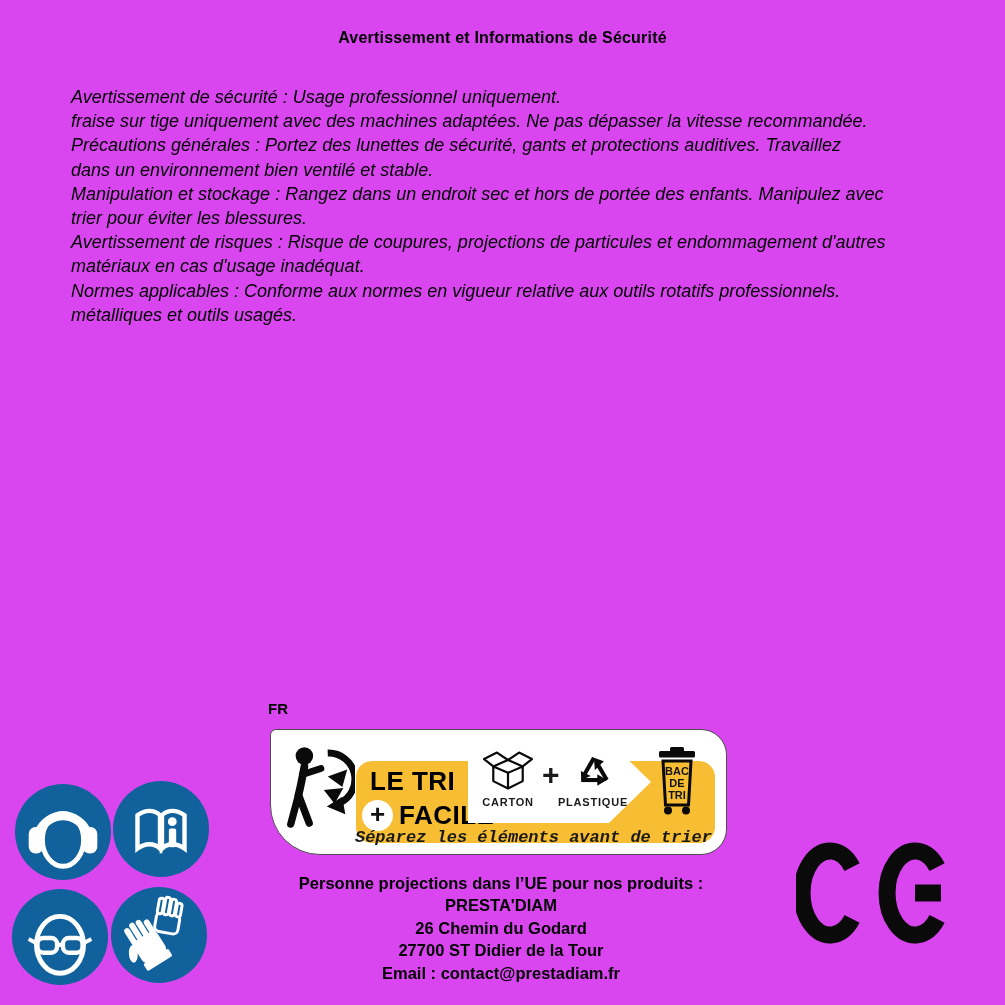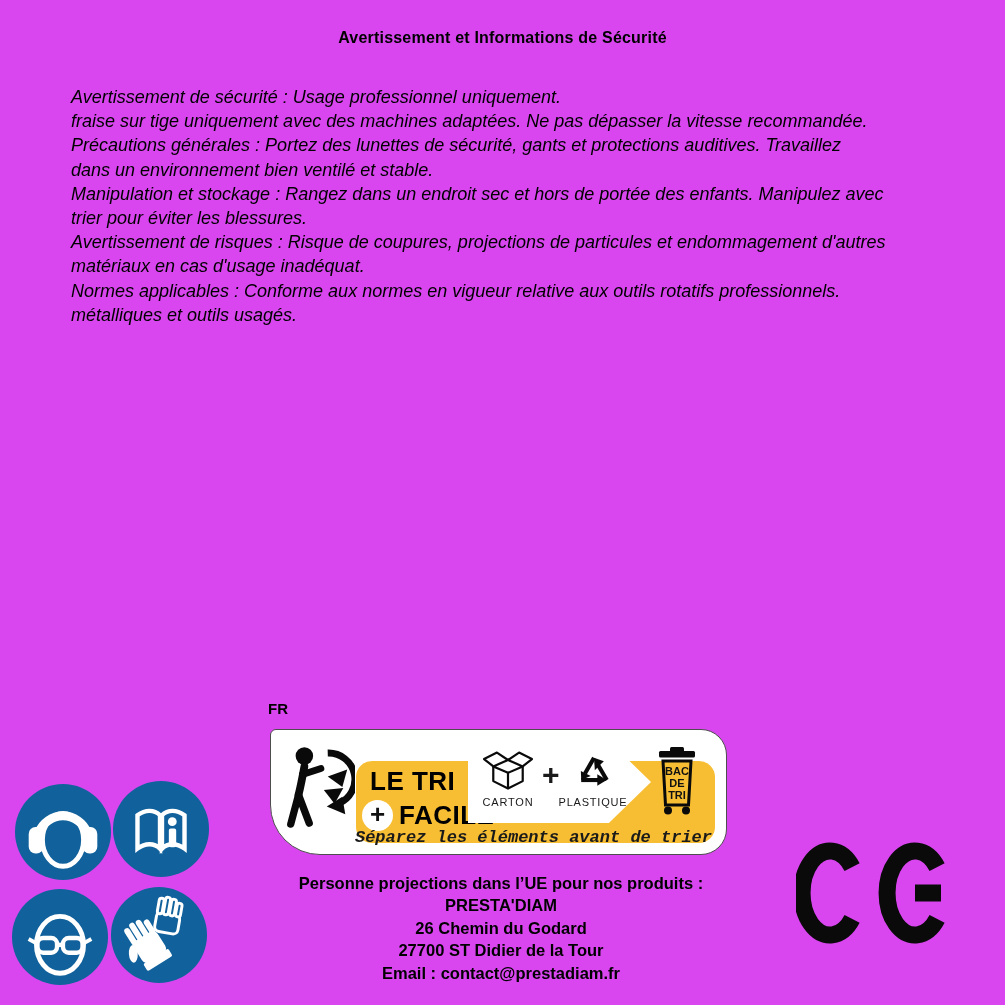--- a/index.html
+++ b/index.html
@@ -45,21 +45,21 @@
   .plus-circle{
     position:absolute;left:6px;top:39px;width:31px;height:31px;border-radius:50%;
     background:#fff;color:#111;font-size:26px;font-weight:bold;line-height:29px;text-align:center;
   }
   .tri-l2{position:absolute;left:43px;top:39px;font-size:26px;font-weight:bold;letter-spacing:.5px;}
   .tri-white-chevron{
     position:absolute;left:197px;top:11px;width:183px;height:82px;background:#fff;
     clip-path:polygon(0 0,77% 0,100% 50%,77% 100%,0 100%);
   }
   .mat-icon{position:absolute;top:7px;}
-  .mat-label{position:absolute;top:55px;font-size:11px;font-weight:normal;letter-spacing:.8px;text-align:center;color:#1a1a1a;}
+  .mat-label{position:absolute;top:55px;font-size:11px;font-weight:bold;letter-spacing:.8px;text-align:center;color:#1a1a1a;}
   .mat-plus{position:absolute;left:74px;top:17px;font-size:30px;font-weight:bold;color:#1a1a1a;}
   .bin{position:absolute;left:382px;top:15px;}
   .bin-text{font-size:11px;font-weight:bold;fill:#111;font-family:"Liberation Sans",sans-serif;}
   .separez{
     position:absolute;right:14px;bottom:7px;font-size:17px;font-weight:bold;font-style:italic;color:#1a1a1a;font-family:Liberation Mono, monospace;
   }
 
   .address{
     position:absolute;left:151px;top:872px;width:700px;text-align:center;
     font-size:16.5px;font-weight:bold;line-height:22.4px;

